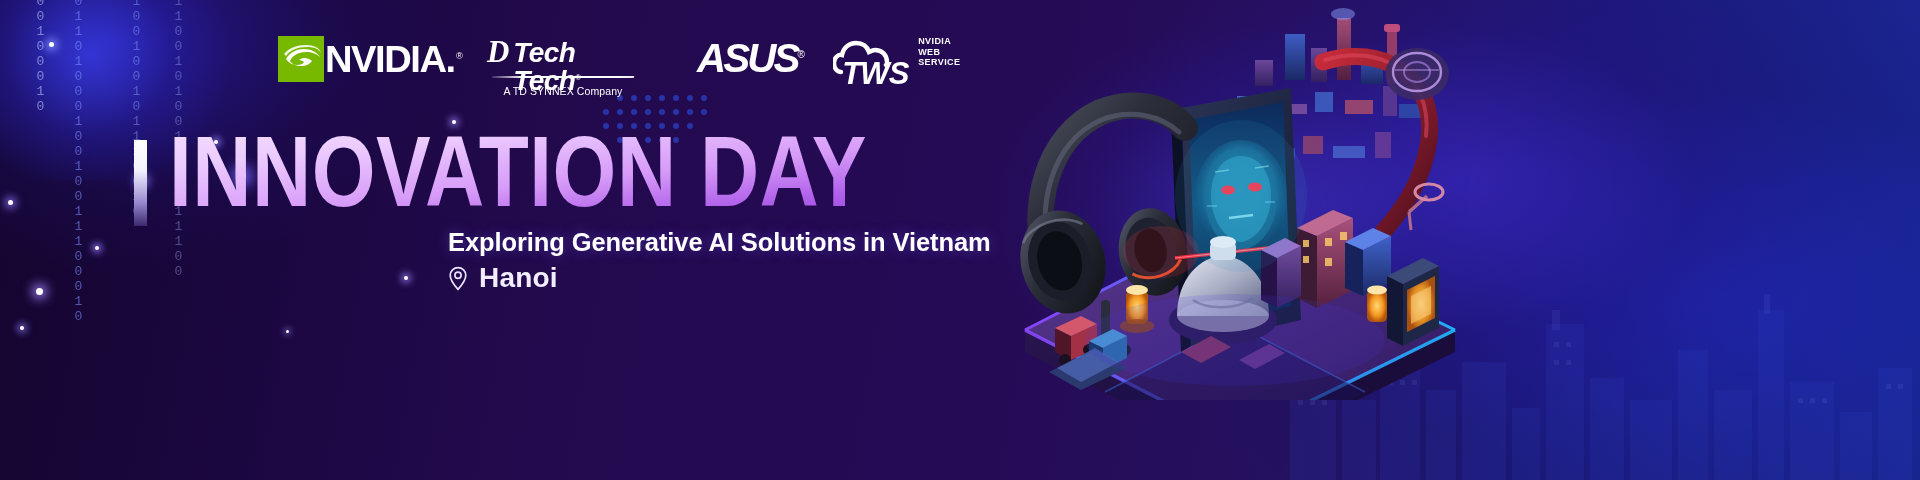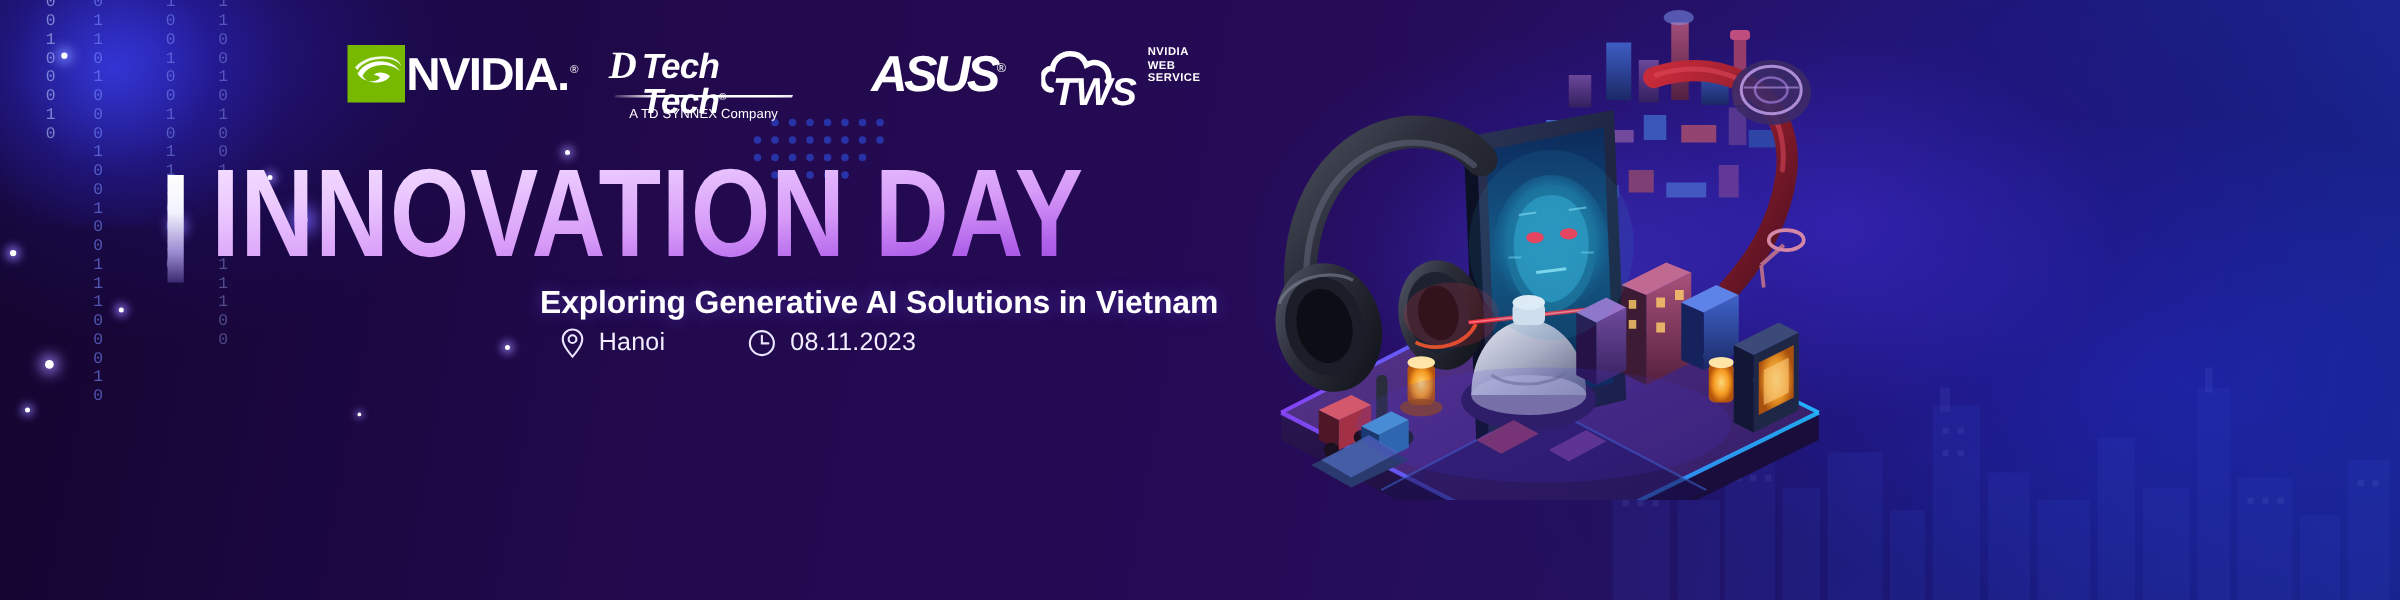--- a/index.html
+++ b/index.html
@@ -276,21 +276,21 @@
     -webkit-background-clip: text;
     background-clip: text;
     color: transparent;
     -webkit-text-fill-color: transparent;
     white-space: nowrap;
   }
 
   
   .subtitle {
     position: absolute;
-    left: 432px; top: 228px;
+    left: 448px; top: 228px;
     font-family: "Liberation Sans", sans-serif;
     font-size: 25.5px;
     font-weight: 700;
     color: #ffffff;
     letter-spacing: -0.1px;
     white-space: nowrap;
     text-shadow: 0 0 14px rgba(120,90,255,0.45);
   }
 
   
@@ -301,22 +301,22 @@
     align-items: center;
     gap: 66px;
   }
   .meta-item {
     display: flex;
     align-items: center;
     gap: 11px;
   }
   .meta-label {
     font-family: "Liberation Sans", sans-serif;
-    font-size: 20px;
-    font-weight: 400;
+    font-size: 28px;
+    font-weight: 700;
     color: #f2eeff;
     letter-spacing: 0.2px;
     white-space: nowrap;
   }
   .meta-icon { display: block; flex: 0 0 auto; }
 
   
   .illo {
     position: absolute;
     left: 985px; top: 0;
@@ -480,27 +480,20 @@
   <div class="subtitle">Exploring Generative AI Solutions in Vietnam</div>
 
   <div class="meta-row">
     <div class="meta-item">
       <svg class="meta-icon" width="20" height="25" viewBox="0 0 20 25">
         <path d="M10 1.6c-4.3 0-7.8 3.4-7.8 7.7 0 5.6 7.8 14 7.8 14s7.8-8.4 7.8-14c0-4.3-3.5-7.7-7.8-7.7z" fill="none" stroke="#e9e4ff" stroke-width="1.7"></path>
         <circle cx="10" cy="9.3" r="3.1" fill="none" stroke="#e9e4ff" stroke-width="1.7"></circle>
       </svg>
       <span class="meta-label">Hanoi</span>
     </div>
-    <div class="meta-item">
-      <svg class="meta-icon" width="23" height="23" viewBox="0 0 23 23">
-        <circle cx="11.5" cy="11.5" r="9.6" fill="none" stroke="#e9e4ff" stroke-width="1.7"></circle>
-        <path d="M11.5 5.6v6.1h5.2" fill="none" stroke="#e9e4ff" stroke-width="1.7" stroke-linecap="round"></path>
-      </svg>
-      <span class="meta-label">08.11.2023</span>
-    </div>
   </div>
 
   <div class="illo-glow"></div>
 
   <svg class="illo" viewBox="0 0 540 400">
     <defs>
       <linearGradient id="platTop" x1="0" y1="0" x2="1" y2="1">
         <stop offset="0" stop-color="#5b3a8e"></stop>
         <stop offset="0.5" stop-color="#46277a"></stop>
         <stop offset="1" stop-color="#2d1a5e"></stop>

